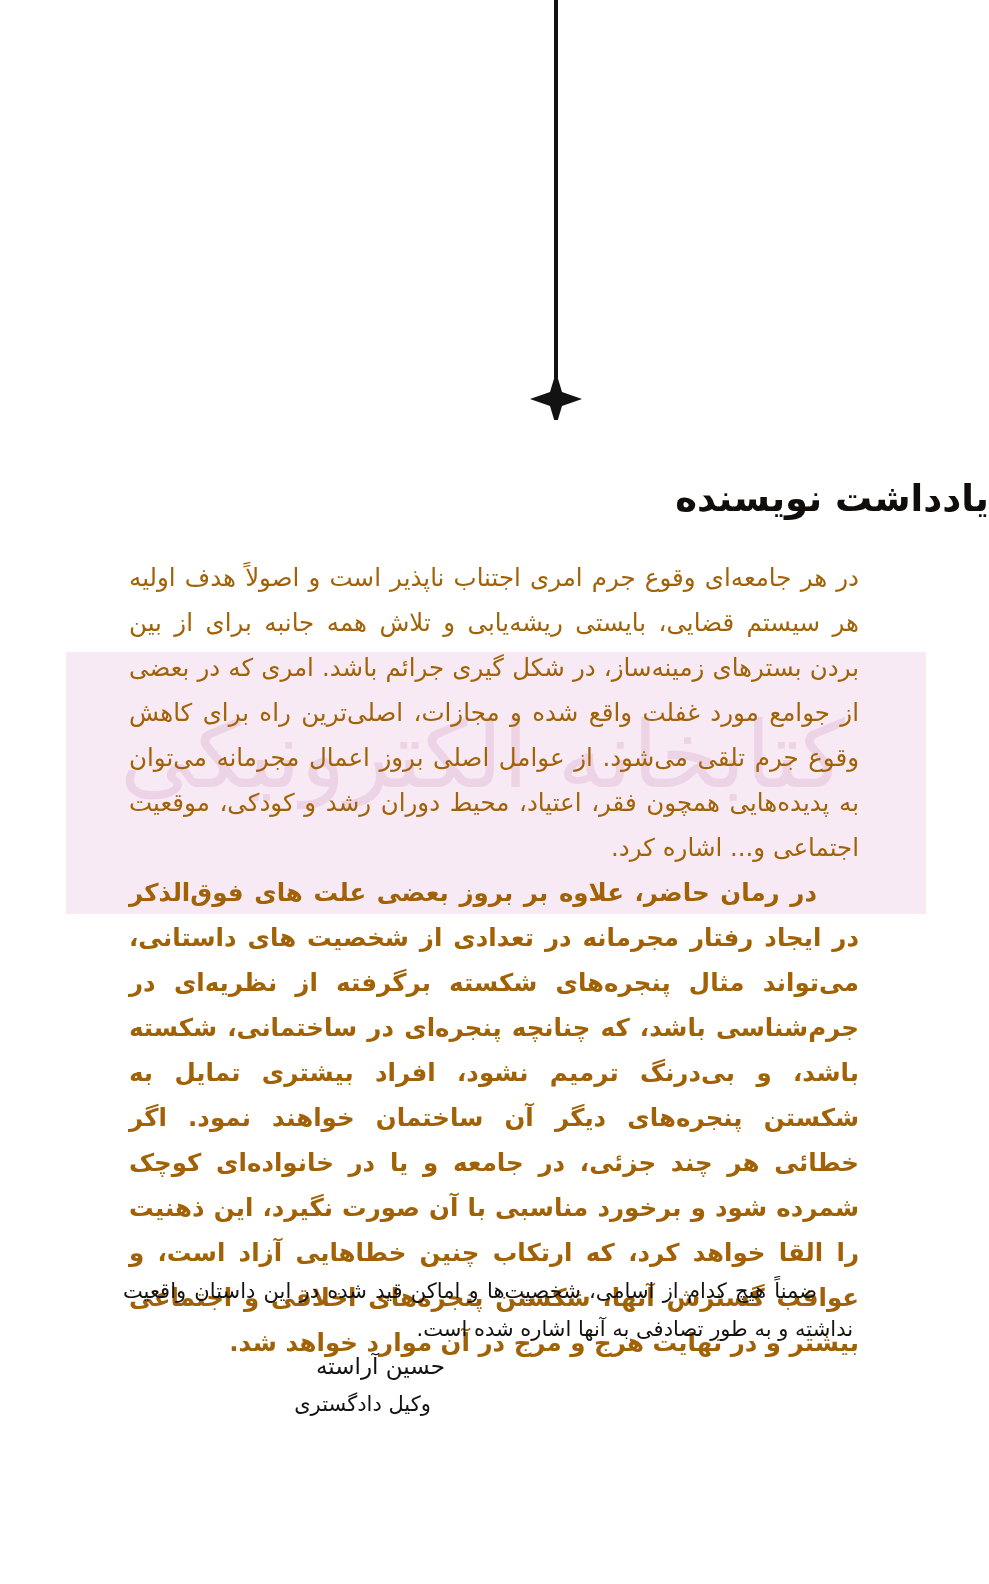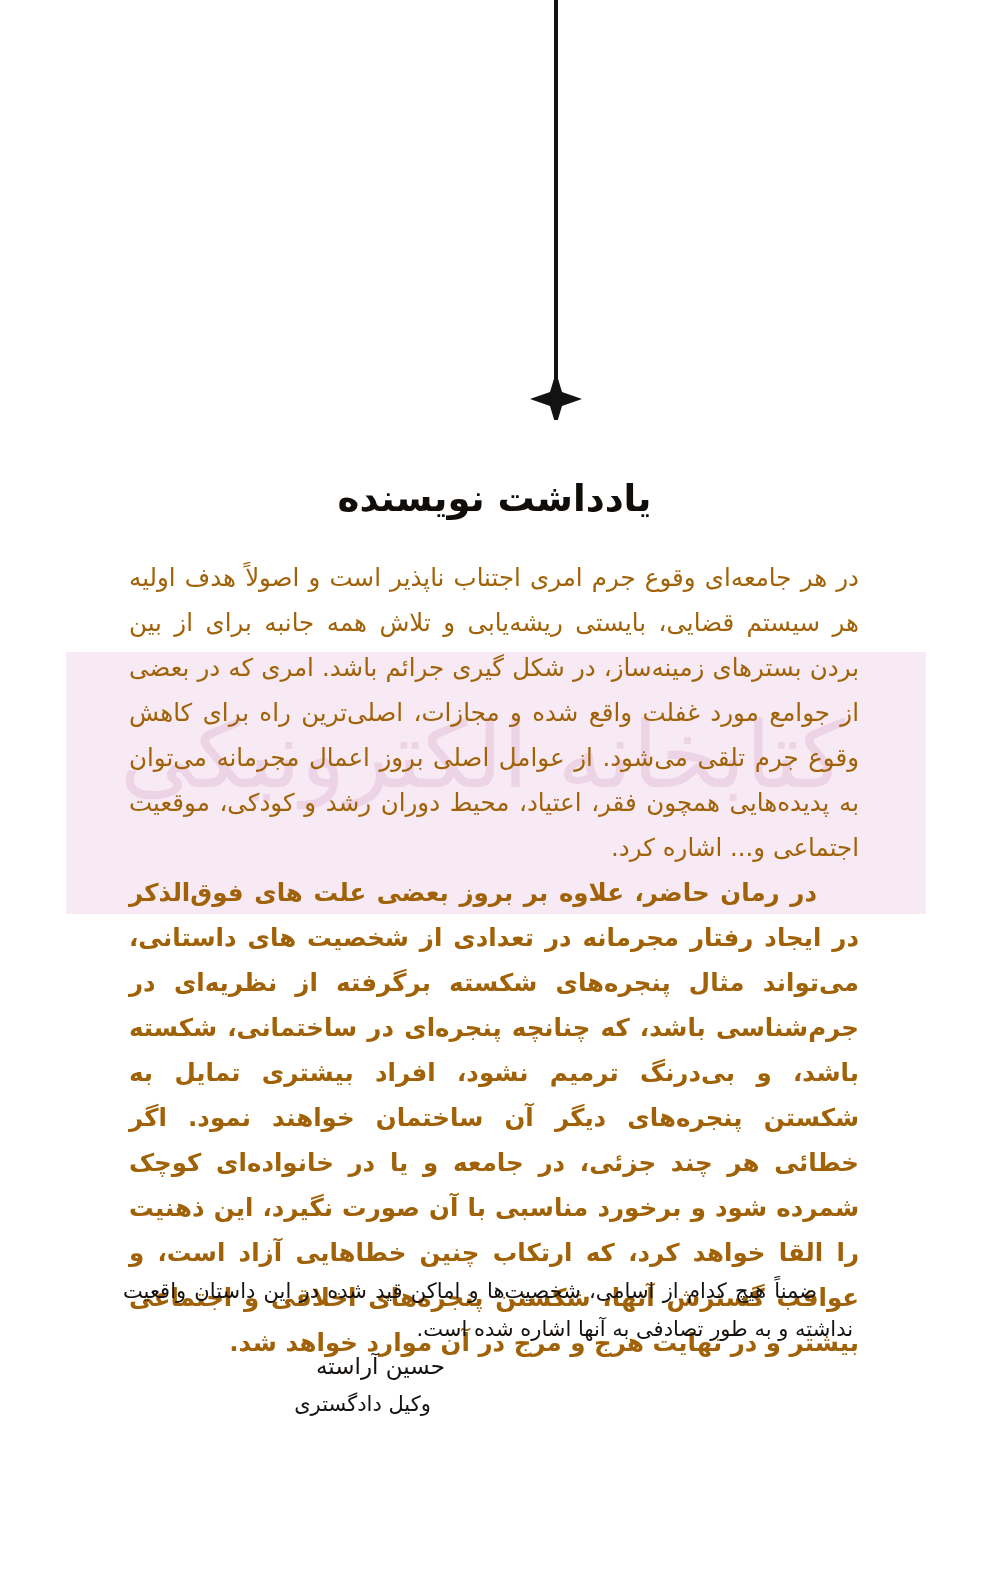--- a/index.html
+++ b/index.html
@@ -69,21 +69,21 @@
     left: 0;
     top: 0;
     width: 989px;
   }
 
   .title {
     position: absolute;
     top: 452px;
     left: 0;
     width: 989px;
-    text-align: center;
+    text-align: right;
     font-size: 37px;
     font-weight: bold;
     letter-spacing: -0.5px;
     color: #100d0a;
   }
 
   .body-block {
     position: absolute;
     top: 555px;
     right: 130px;

